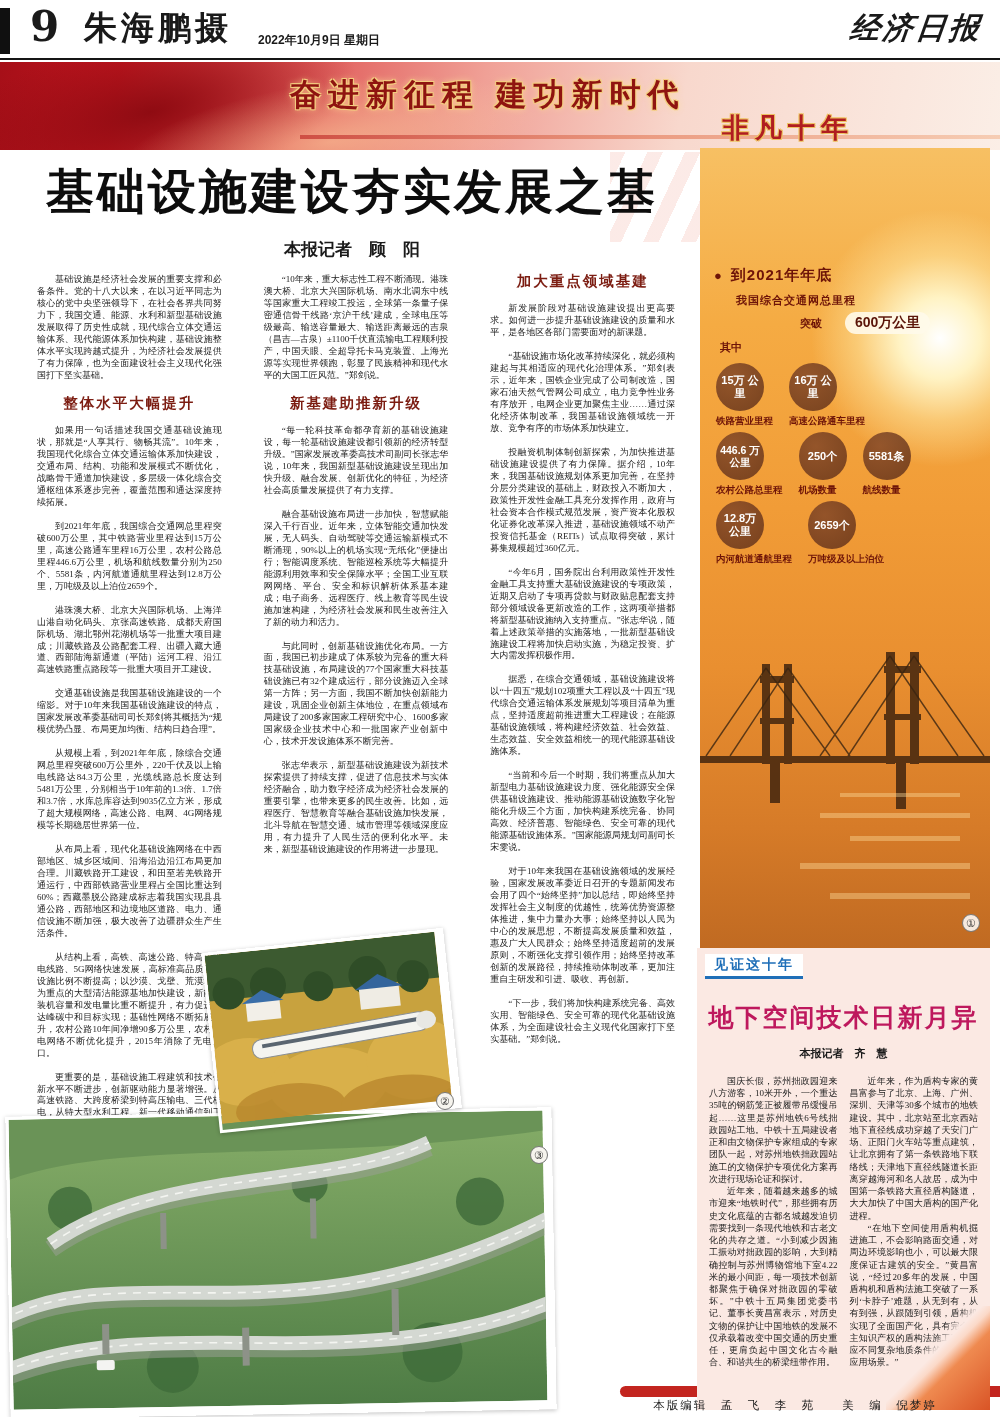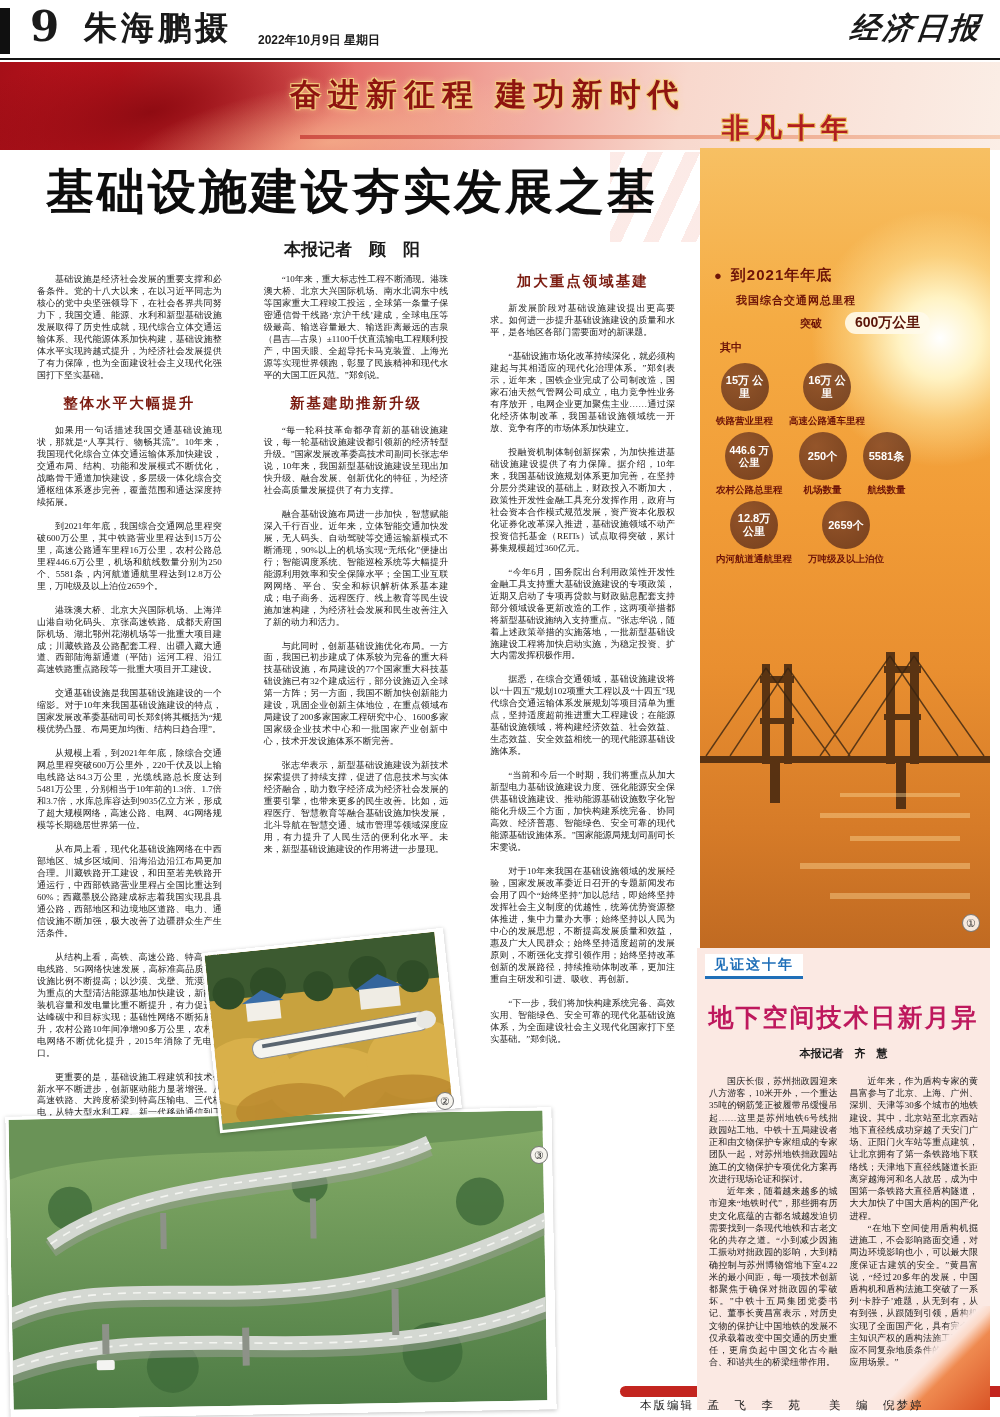--- a/index.html
+++ b/index.html
@@ -55,21 +55,21 @@
        background:radial-gradient(circle,#ffffff 0%,#fff3c4 22%,rgba(255,230,160,.55) 45%,rgba(255,220,140,0) 70%);}
   .stats{position:absolute;left:14px;top:118px;width:262px;color:#6e1408;
          font-family:"Liberation Sans","DejaVu Sans",sans-serif;}
   .ig-title{font-size:15px;font-weight:900;letter-spacing:1px;}
   .ig-bullet{font-size:13px;margin-right:8px;}
   .ig-sub{font-size:11px;font-weight:bold;margin:8px 0 4px 22px;letter-spacing:1px;}
   .ig-high{margin:2px 0 6px 86px;font-size:11px;font-weight:bold;display:flex;align-items:center;gap:23px;}
   .pill{background:rgba(255,249,234,.9);border-radius:11px;padding:2px 10px;font-size:14px;font-weight:900;color:#5a1408;}
   .ig-qual{font-size:11px;font-weight:bold;margin:2px 0 8px 6px;}
   .ig-row{display:flex;gap:16px;margin:0 0 4px 2px;}
-  .ig-cell{display:flex;flex-direction:column;align-items:center;}
+  .ig-cell{display:flex;flex-direction:column;}
   .circle{width:48px;height:48px;border-radius:50%;display:flex;align-items:center;justify-content:center;
           text-align:center;color:#fff;font-weight:900;font-size:11px;line-height:1.15;padding:2px;box-sizing:border-box;
           background:radial-gradient(circle at 35% 30%,rgba(125,66,38,.8),rgba(92,45,24,.82));}
   .circle.small{font-size:10.5px;}
   .ig-label{font-size:9.5px;font-weight:900;margin-top:4px;white-space:nowrap;}
   .marker{position:absolute;width:16px;height:16px;border-radius:50%;background:#f6f4ee;color:#333;border:1px solid #777;
           font-size:11px;line-height:16px;text-align:center;font-family:"Liberation Sans",sans-serif;z-index:9;}
 
   
   .photo{position:absolute;border:3px solid #fff;box-shadow:0 1px 4px rgba(0,0,0,.25);overflow:hidden;}
@@ -82,21 +82,21 @@
          font-weight:900;font-size:14px;letter-spacing:2px;border-bottom:3px solid #1f6fb8;
          font-family:"Liberation Sans","DejaVu Sans",sans-serif;text-align:right;}
   .w-title{margin-top:22px;text-align:center;font-size:25px;font-weight:900;letter-spacing:2px;color:#be185d;}
   .w-byline{margin-top:12px;text-align:center;font-size:11px;font-weight:bold;}
   .w-body{margin:14px 12px 0;column-count:2;column-gap:12px;font-size:9px;line-height:1.36;text-align:justify;
           height:296px;overflow:hidden;color:#222;}
   .w-body p{margin:0;text-indent:2em;}
   .curl{position:absolute;right:0;bottom:0;width:104px;height:104px;
         background:linear-gradient(315deg,#d95426 0%,#ef8a50 38%,#fbd9c8 48%,#fbe9e3 54%,rgba(251,233,227,0) 62%);}
   .redbar{position:absolute;left:620px;top:1386px;width:380px;height:11px;background:#c3251f;border-radius:8px 0 0 8px;z-index:2;}
-  .editors{position:absolute;left:640px;top:1398px;width:350px;text-align:left;font-size:11.5px;
+  .editors{position:absolute;left:620px;top:1398px;width:350px;text-align:center;font-size:11.5px;
            letter-spacing:2px;color:#222;z-index:6;}
 </style>
 </head>
 <body>
 
 <div class="page">
 
   <div class="hdr">
     <div class="hdr-bar"></div>
     <div class="hdr-num">9</div>

